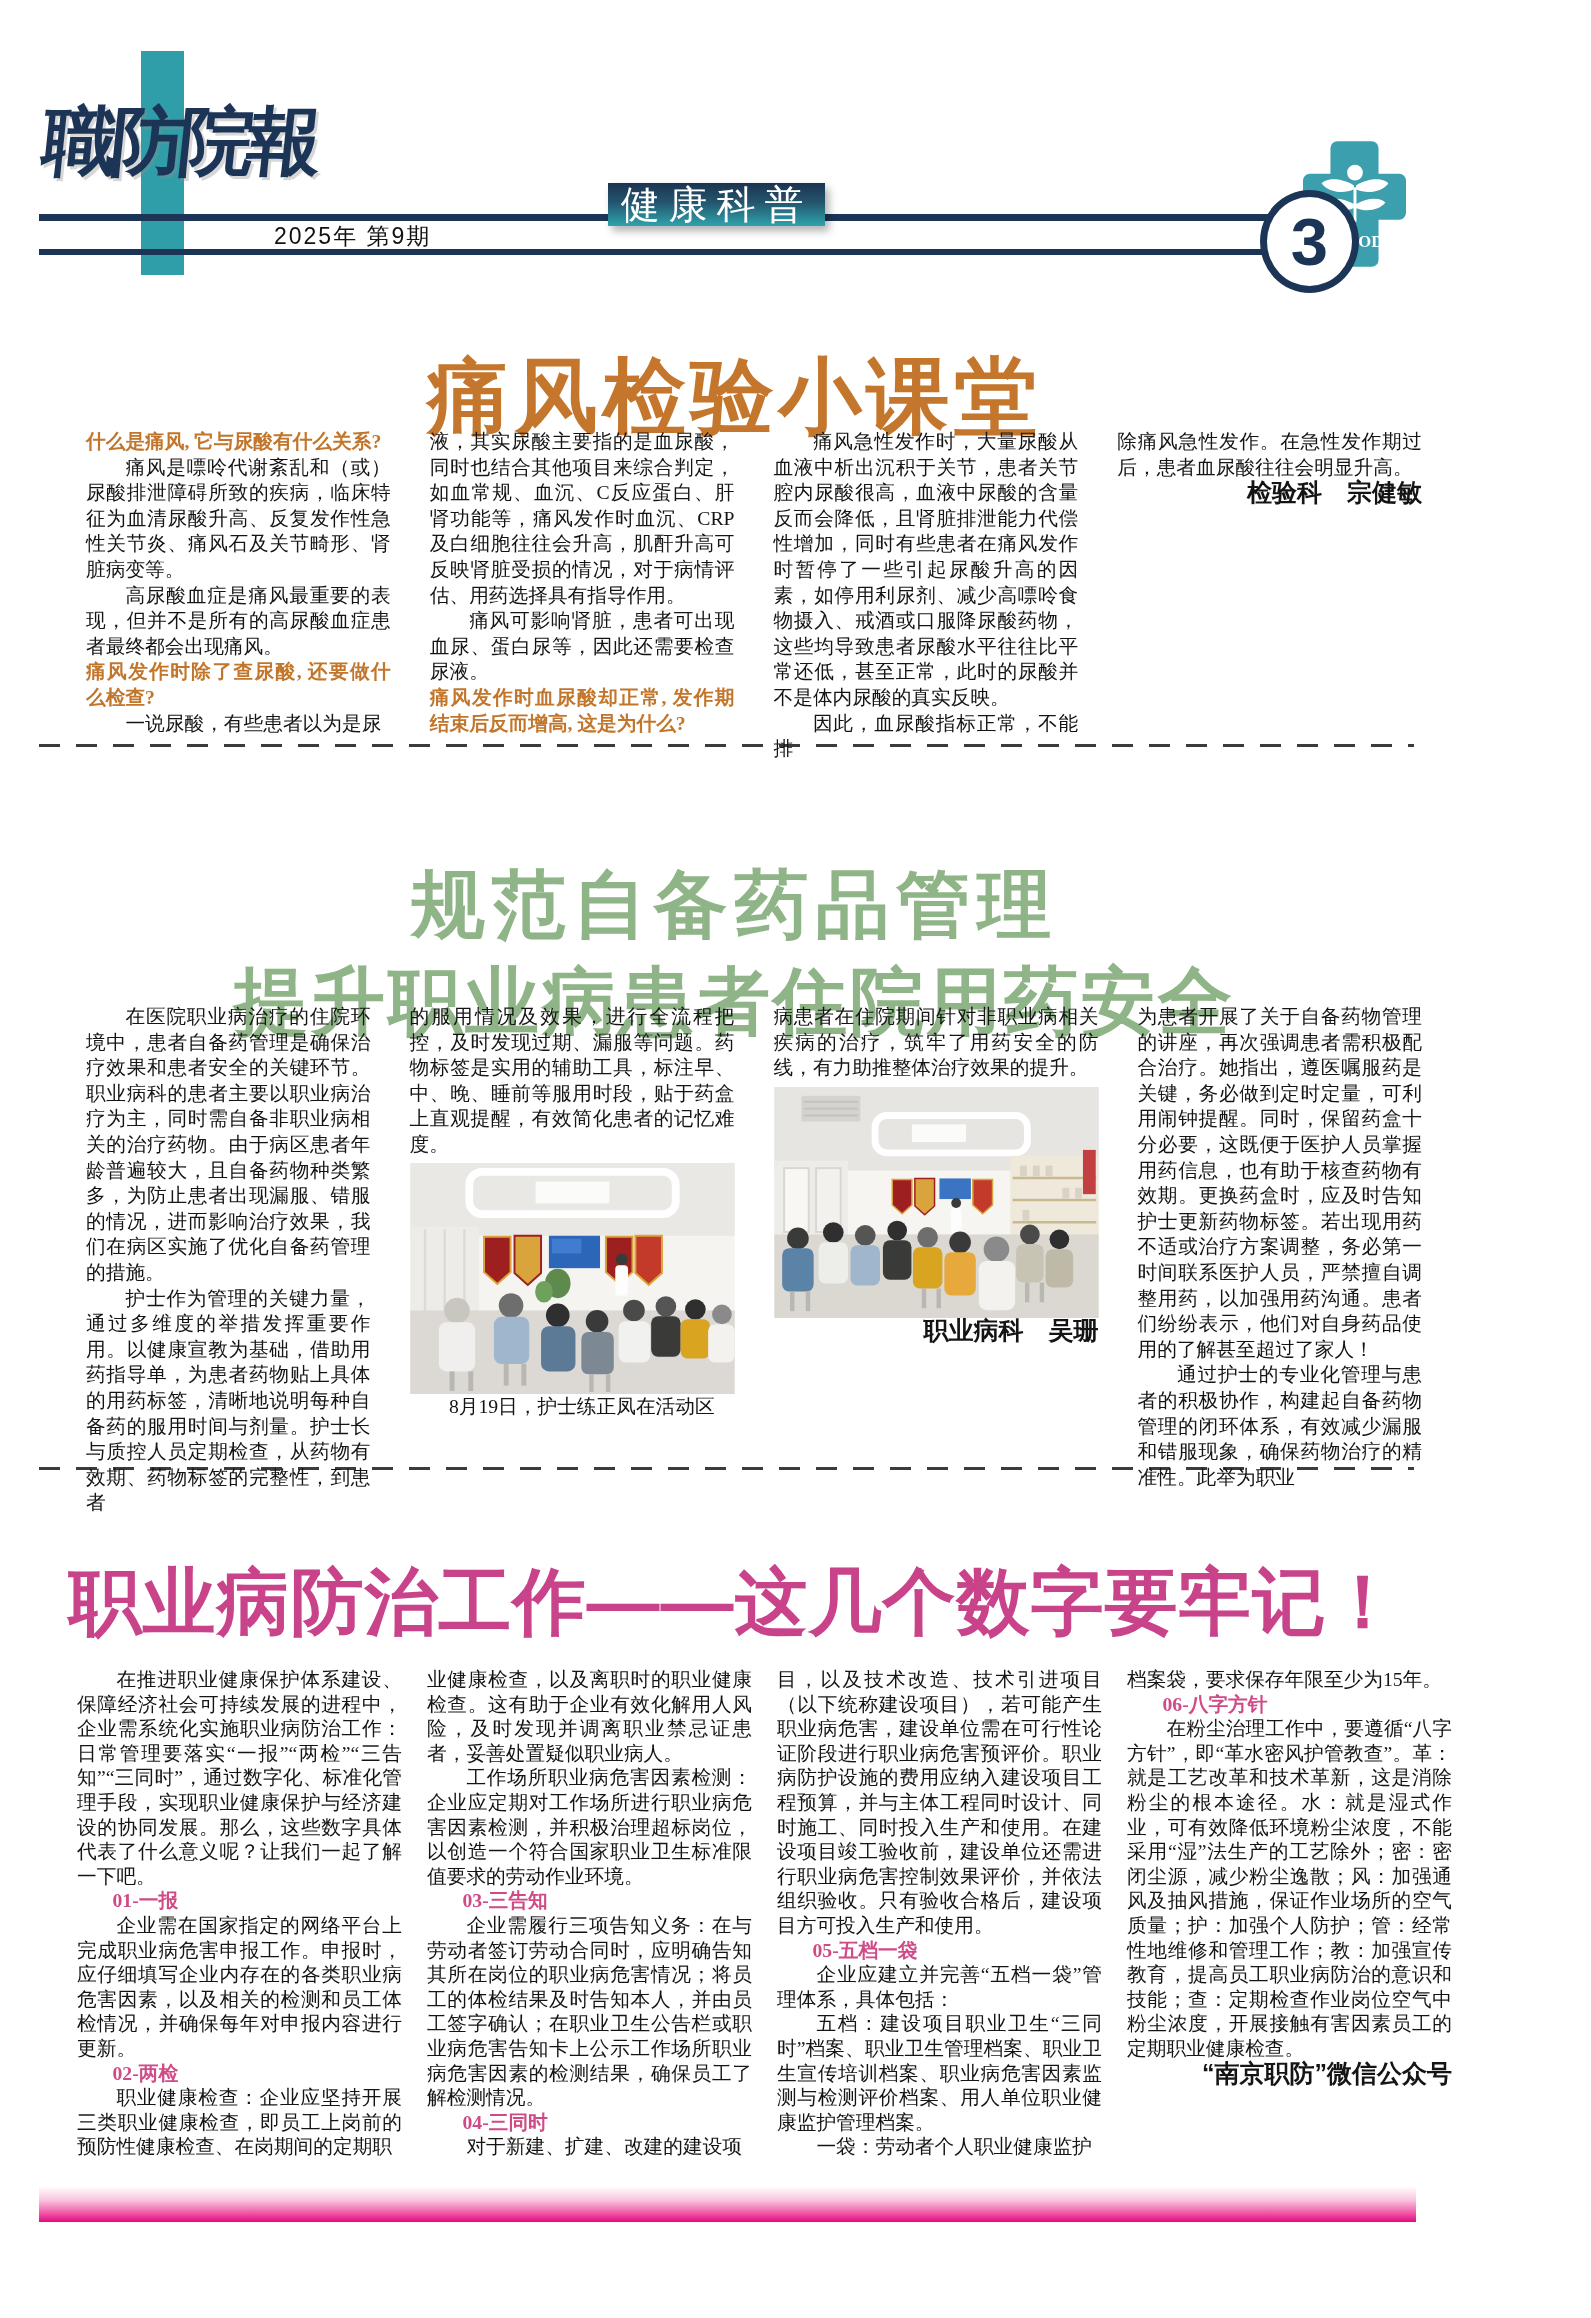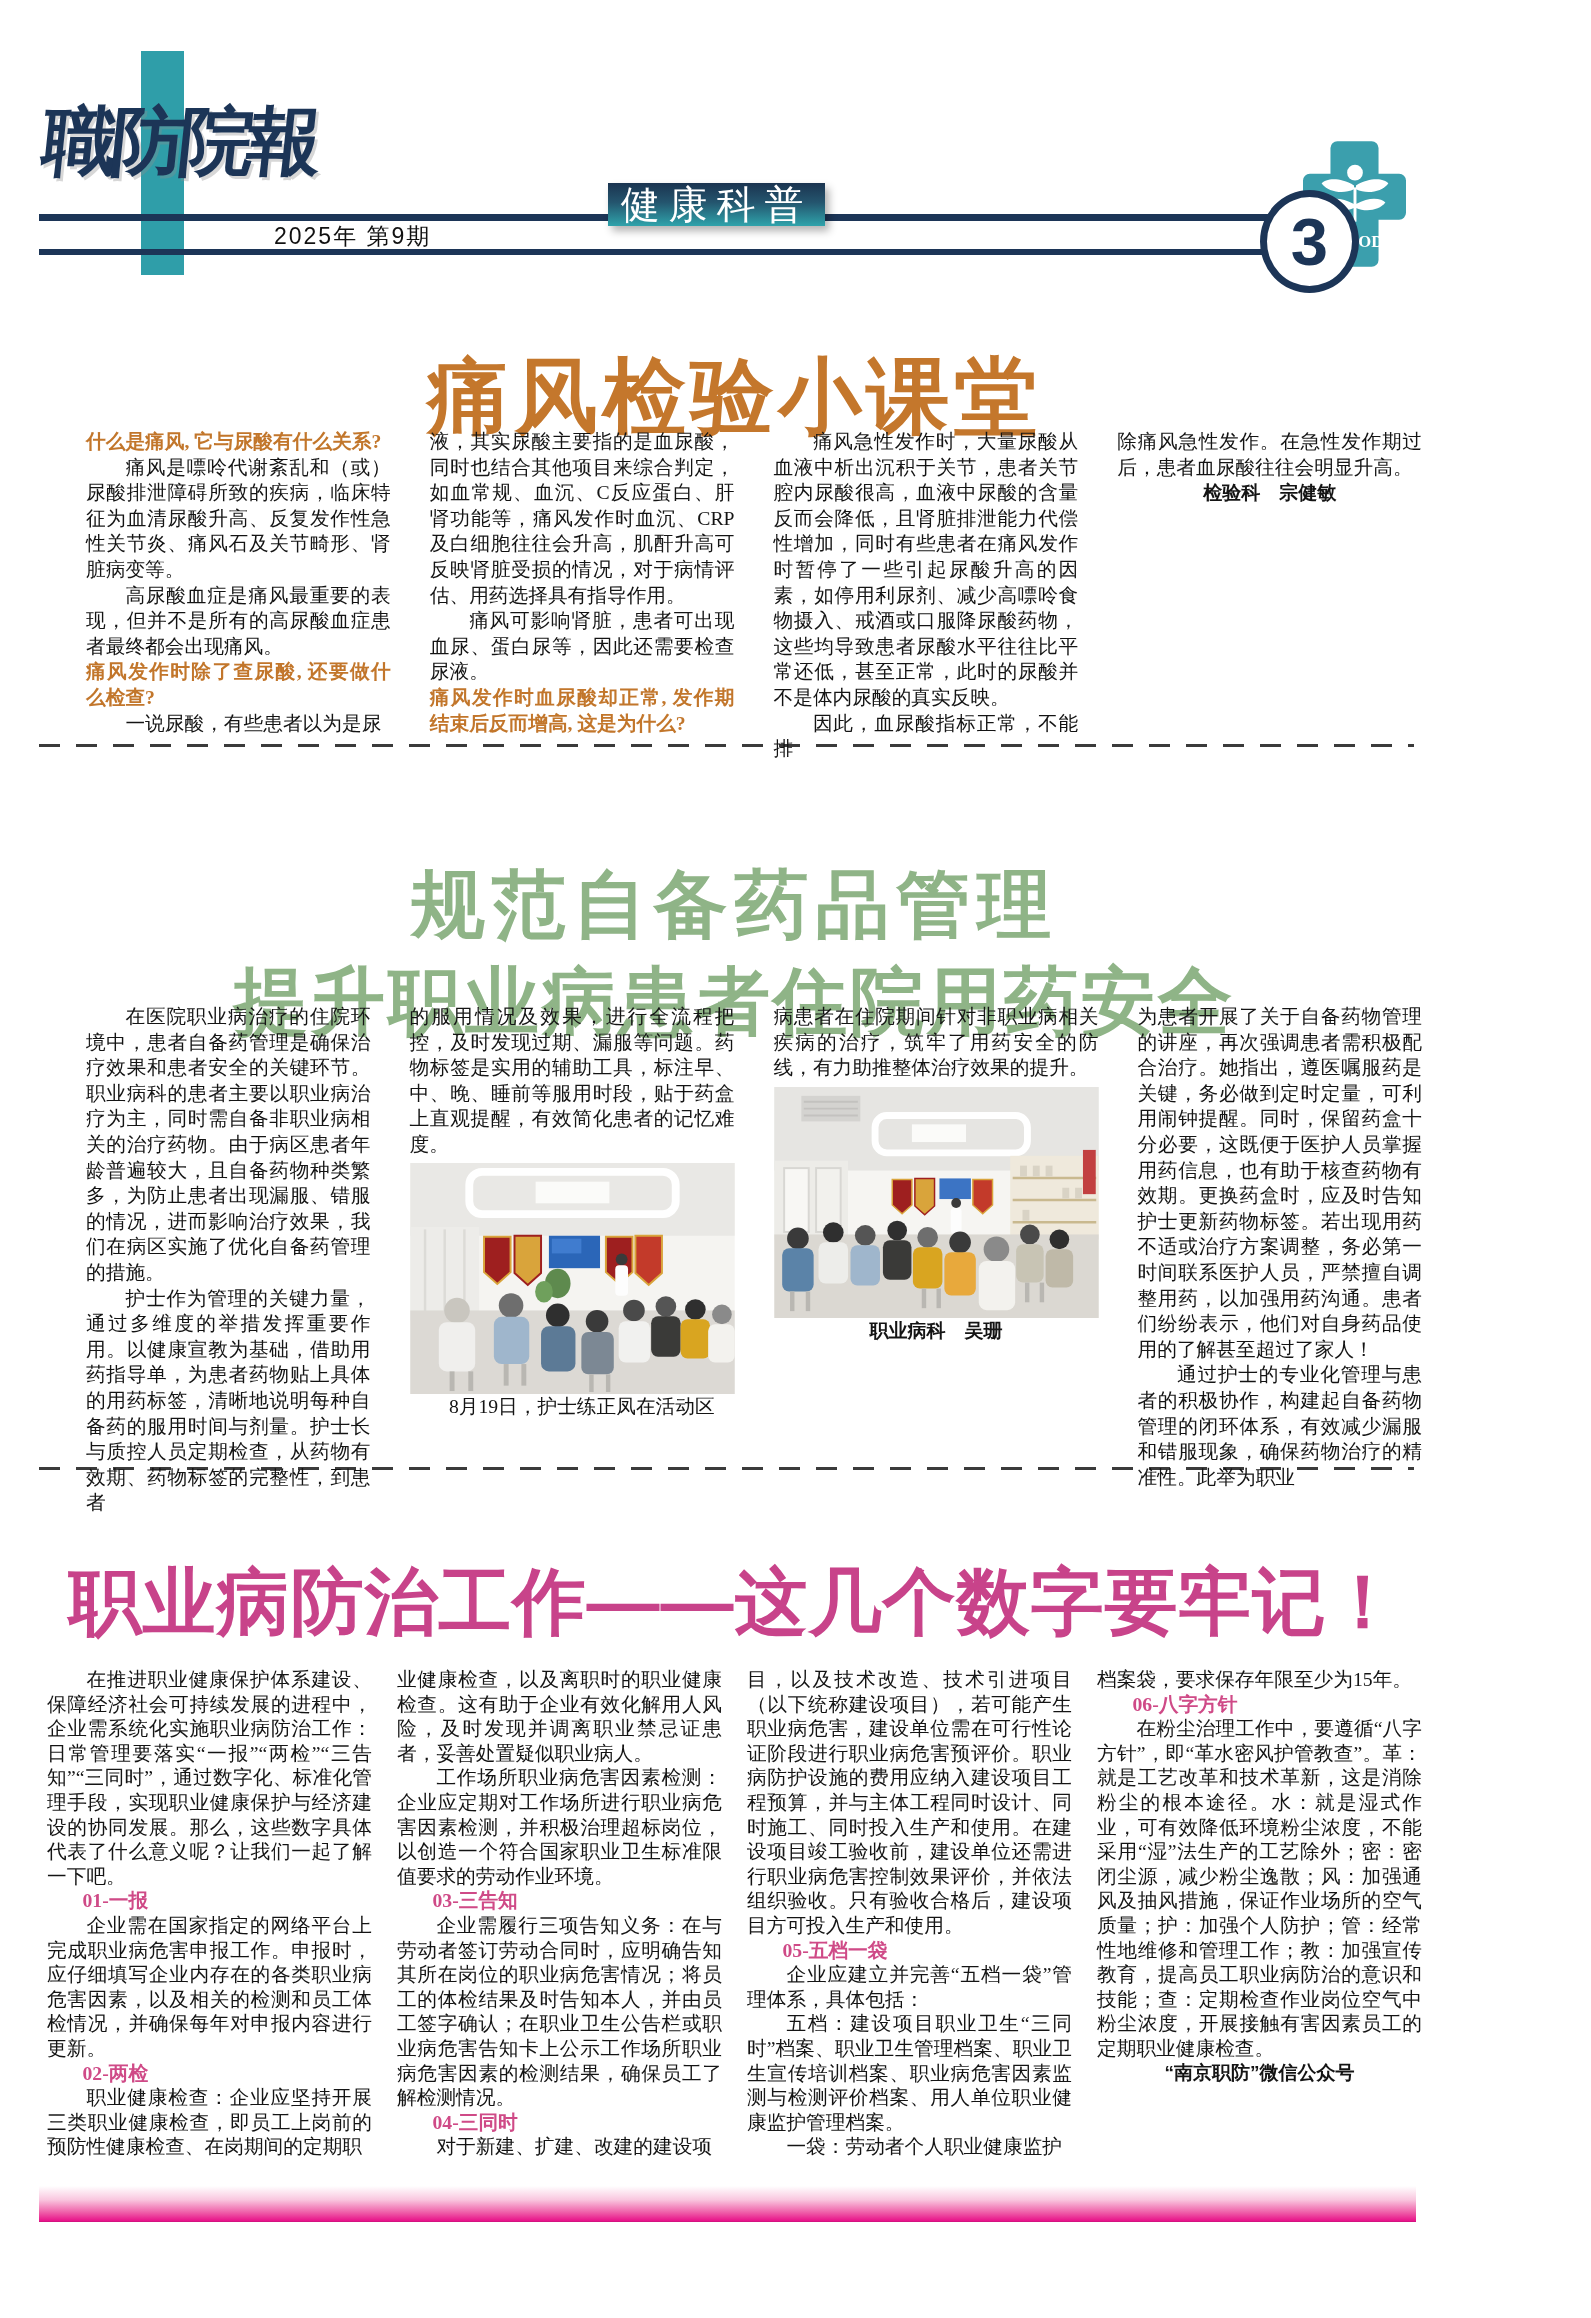--- a/index.html
+++ b/index.html
@@ -47,30 +47,30 @@
   .t1{top:286px;font-size:83px;color:#C4772C;letter-spacing:4.9px;}
   .t2a{top:806px;font-size:74px;color:#8FB487;letter-spacing:6.9px;text-align:center;}
   .t2b{top:903px;font-size:74px;color:#8FB487;letter-spacing:3px;}
   .t3{top:1505px;font-size:73px;color:#C8438A;letter-spacing:1px;}
   .cols{
     position:absolute;left:47px;width:1375px;display:flex;justify-content:space-between;z-index:2;
   }
   .col{width:325px;font-size:19.7px;text-align:justify;text-justify:inter-ideograph;word-break:break-all;}
   .a1cols{top:429px;height:325px;}
   .a2cols{top:1004px;height:462px;}
-  .a3cols{top:1667px;height:497px;}
+  .a3cols{top:1667px;height:497px;margin-left:30px;}
   .a1cols .col,.a2cols .col{line-height:25.6px;margin-left:39px;}
   .a3cols .col{line-height:24.6px;}
   .col p{margin:0;padding:0;}
   .ind{text-indent:2em;}
   .oh{color:#C2762B;font-weight:bold;}          
   .ph{color:#CF4A87;font-weight:bold;text-indent:1.8em;}  
   .byline{
-    font-family:"Liberation Sans",sans-serif;font-weight:bold;font-size:19px;
-    text-align:center;padding-right:5.9px;text-indent:0;
+    font-family:"Liberation Sans",sans-serif;font-weight:bold;font-size:25px;
+    text-align:right;padding-right:5.9px;text-indent:0;
   }
   .by1{margin-top:83px;}
   .by2{margin-top:32px;}
   .by3{margin-top:14.8px;}
   .photo{display:block;margin:5.9px 0 0 0;}
   
   .dash-sep{
     position:absolute;left:39px;width:1375px;height:3px;z-index:1;
     background:repeating-linear-gradient(90deg,#3b3b3b 0 20.7px,transparent 20.7px 37px);
   }

